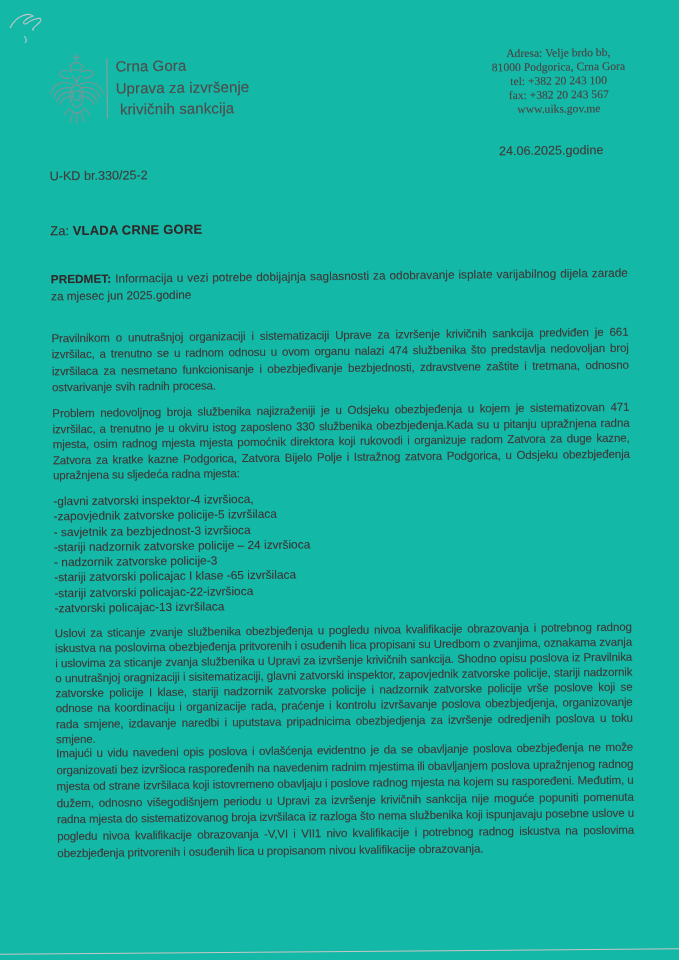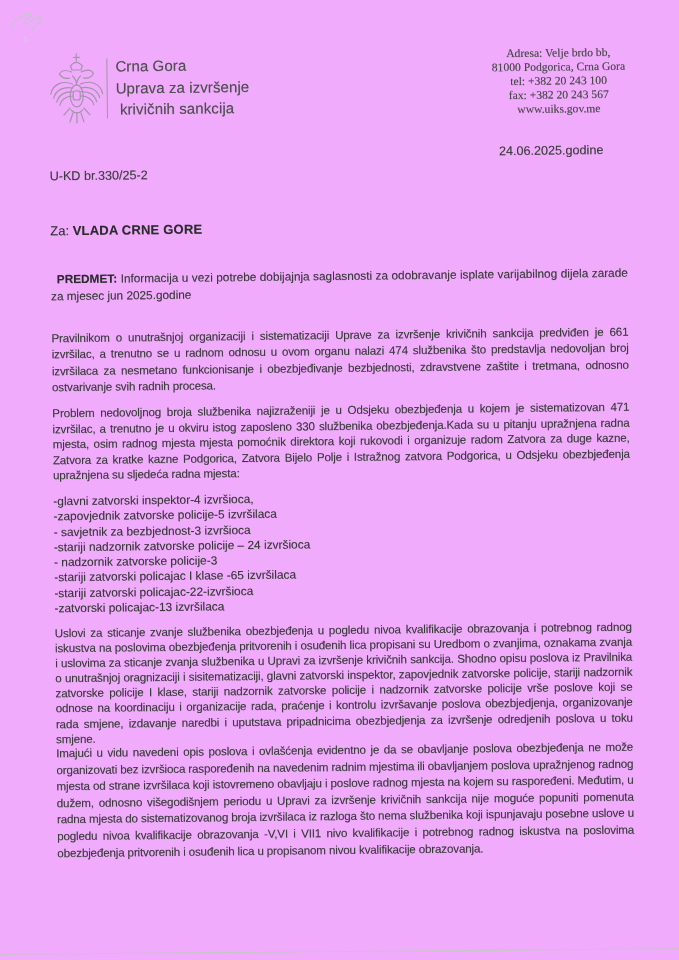--- a/index.html
+++ b/index.html
@@ -1,18 +1,18 @@
 <!DOCTYPE html>
 <html><head>
 <meta charset="utf-8">
 <style>
   html,body { margin:0; padding:0; background:#ffffff; }
   .page {
     position:relative; width:679px; height:960px; overflow:hidden;
-    background:#f0abfc;
+    background:#14b8a6;
     font-family:"Liberation Sans", sans-serif;
     color:#3a3a3a;
   }
   .tilt { position:absolute; inset:0; transform:rotate(-0.65deg); transform-origin:50% 40%; }
   .scan-text { text-shadow:0.2px 0.2px 0.6px rgba(80,80,80,0.45); }
 
   .pen-scribble { position:absolute; left:6px; top:6px; }
 
   .emblem { position:absolute; left:52px; top:50px; width:56px; height:78px; opacity:0.8; }
   .header-divider { position:absolute; left:110px; top:56px; width:1.3px; height:60px; background:#9a9a9a; }
@@ -24,21 +24,21 @@
     font-family:"Liberation Serif", serif; font-size:11.6px; line-height:13.9px; color:#474747;
   }
 
   .date-line { position:absolute; right:73px; top:146px; font-size:12.6px; color:#3d3d3d; }
   .ref-number { position:absolute; left:52px; top:166px; font-size:12.6px; color:#3d3d3d; }
 
   .recipient-line { position:absolute; left:52px; top:220px; font-size:13px; color:#333; }
   .recipient-name { font-weight:bold; color:#2b2b2b; letter-spacing:0.2px; }
 
   .subject-block { position:absolute; left:52px; top:268px; width:577px; font-size:11.8px; line-height:17px; text-align:justify; }
-  .subject-label { font-weight:bold; color:#2b2b2b;margin-left:6px; }
+  .subject-label { font-weight:bold; color:#2b2b2b; }
 
   .para { position:absolute; left:52px; width:577px; text-align:justify; font-size:11.6px; letter-spacing:-0.15px; color:#3b3b3b; }
   .para-1 { top:327px; line-height:16.4px; }
   .para-2 { top:402px; line-height:15.6px; }
   .para-3 { top:622px; line-height:15.1px; }
   .para-4 { top:742px; line-height:16.6px; }
 
   .vacancy-list { position:absolute; left:52px; top:491px; font-size:11.9px; line-height:15.3px; color:#383838; }
 
   .scan-bottom-edge { position:absolute; left:-8px; width:700px; top:951px; border-top:1.5px solid #c6c6c6; transform:rotate(-0.45deg); }

